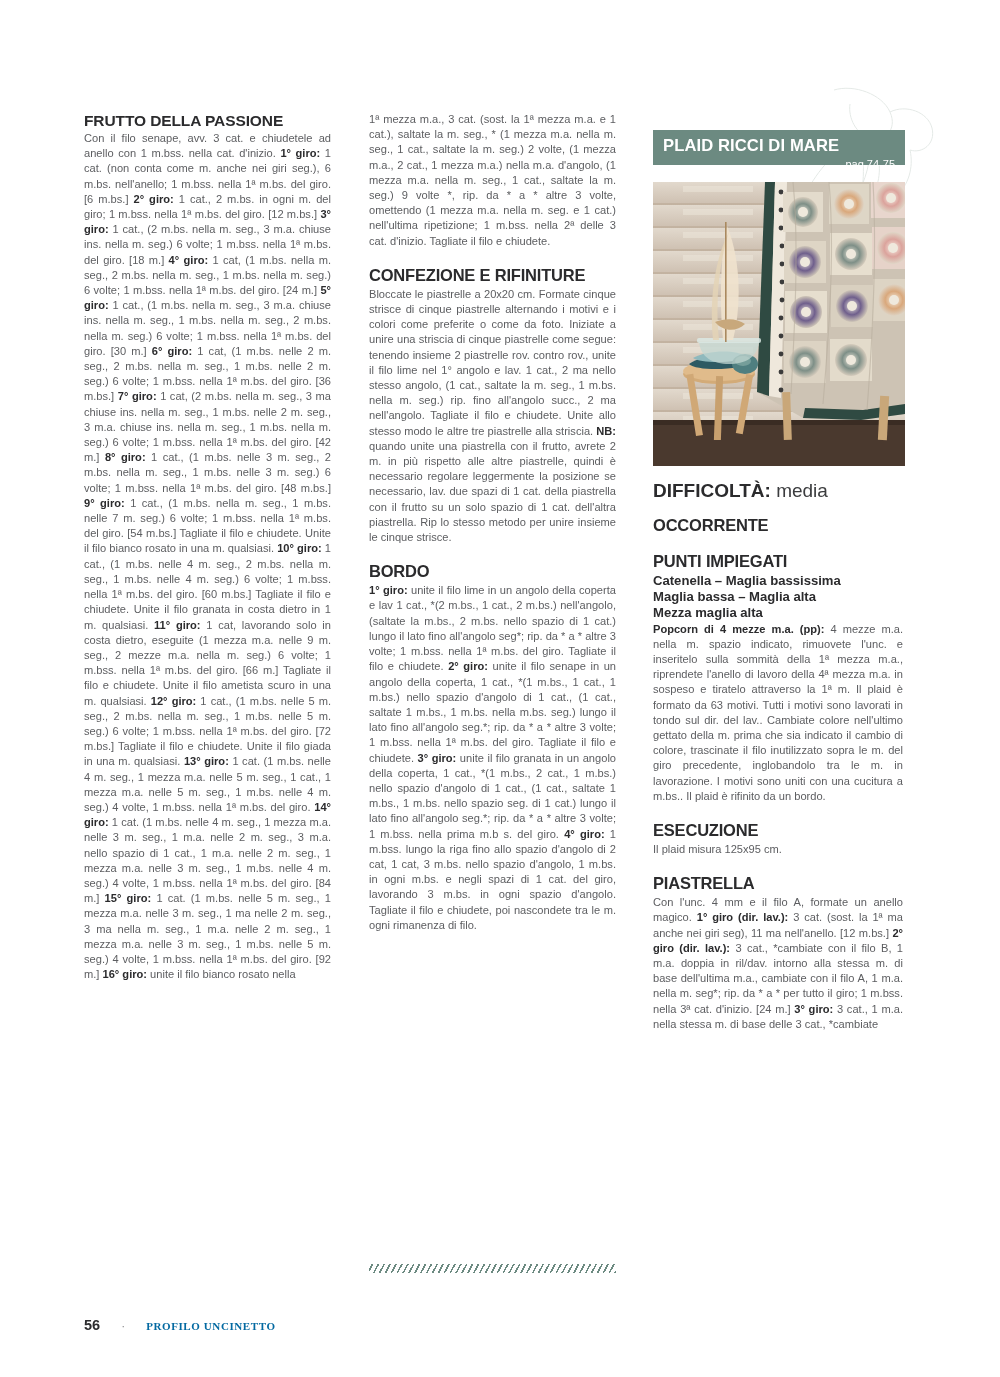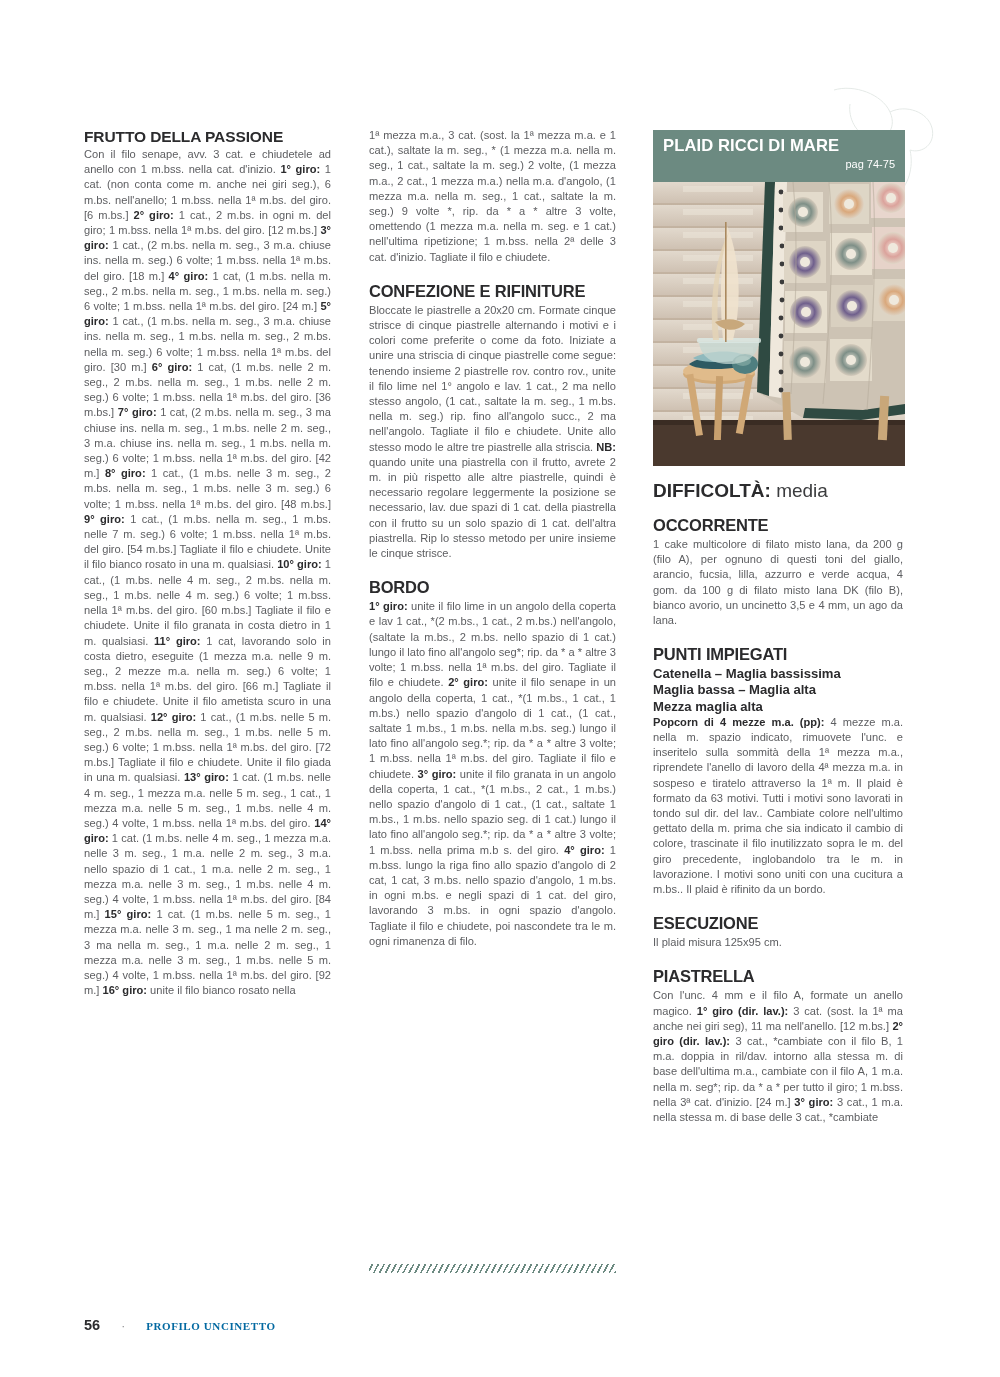--- a/index.html
+++ b/index.html
@@ -30,21 +30,21 @@
     right: 56px;
     width: 260px;
     height: 320px;
     opacity: .55;
     pointer-events: none;
   }
 
   
   .col {
     position: absolute;
-    top: 128px;
+    top: 112px;
     font-size: 11.1px;
     line-height: 15.2px;
     text-align: justify;
     text-justify: inter-word;
     color: #5c5d60;
     hyphens: manual;
   }
   #col1 { left: 84px;  width: 247px; }
   #col2 { left: 369px; width: 247px; }
   #col3 { left: 653px; width: 250px; top: 130px; }
@@ -72,21 +72,21 @@
     letter-spacing: -0.1px;
     text-align: left;
   }
 
   
   .banner {
     position: absolute;
     left: 653px;
     top: 130px;
     width: 252px;
-    height: 52px;
+    height: 35px;
     background: #6c8a81;
     box-sizing: border-box;
     padding: 7px 10px 0 10px;
     color: #ffffff;
     z-index: 3;
   }
   .banner .bt {
     font-size: 16.6px;
     font-weight: bold;
     line-height: 18px;
@@ -383,21 +383,20 @@
   </div>
 
   <div class="col" id="col3">
     <div class="body">
       <div class="kv">
         <span>DIFFICOLTÀ:</span>
         <span class="val">media</span>
       </div>
 
       <h2 class="sec">OCCORRENTE</h2>
-      <p>1 cake multicolore di filato misto lana, da 200 g (filo A), per ognuno di questi toni del giallo, arancio, fucsia, lilla, azzurro e verde acqua, 4 gom. da 100 g di filato misto lana DK (filo B), bianco avorio, un uncinetto 3,5 e 4 mm, un ago da lana.</p>
 
       <h2 class="sec">PUNTI IMPIEGATI</h2>
       <div class="stitch-list">Catenella – Maglia bassissima</div>
       <div class="stitch-list">Maglia bassa – Maglia alta</div>
       <div class="stitch-list">Mezza maglia alta</div>
       <p><b>Popcorn di 4 mezze m.a. (pp):</b> 4 mezze m.a. nella m. spazio indicato, rimuovete l'unc. e inseritelo sulla sommità della 1ª mezza m.a., riprendete l'anello di lavoro della 4ª mezza m.a. in sospeso e tiratelo attraverso la 1ª m. Il plaid è formato da 63 motivi. Tutti i motivi sono lavorati in tondo sul dir. del lav.. Cambiate colore nell'ultimo gettato della m. prima che sia indicato il cambio di colore, trascinate il filo inutilizzato sopra le m. del giro precedente, inglobandolo tra le m. in lavorazione. I motivi sono uniti con una cucitura a m.bs.. Il plaid è rifinito da un bordo.</p>
 
       <h2 class="sec">ESECUZIONE</h2>
       <p>Il plaid misura 125x95 cm.</p>
 

